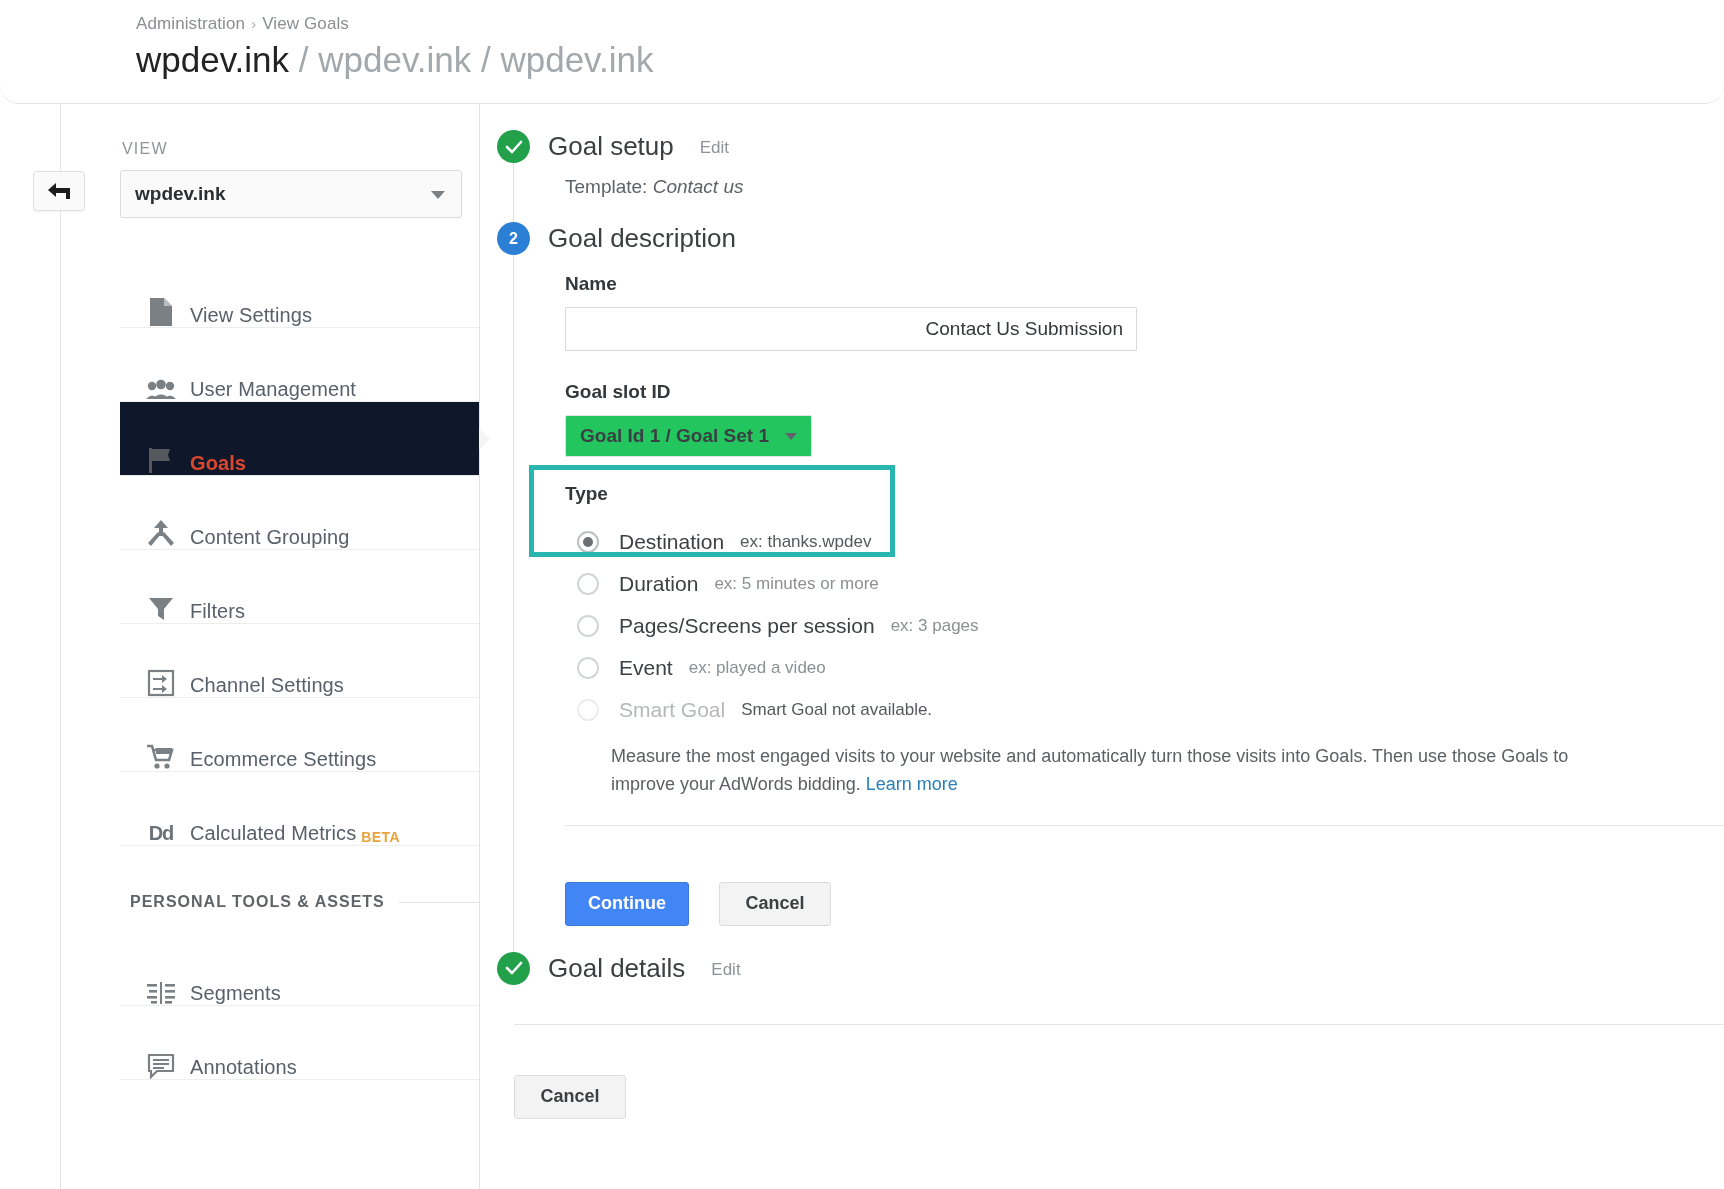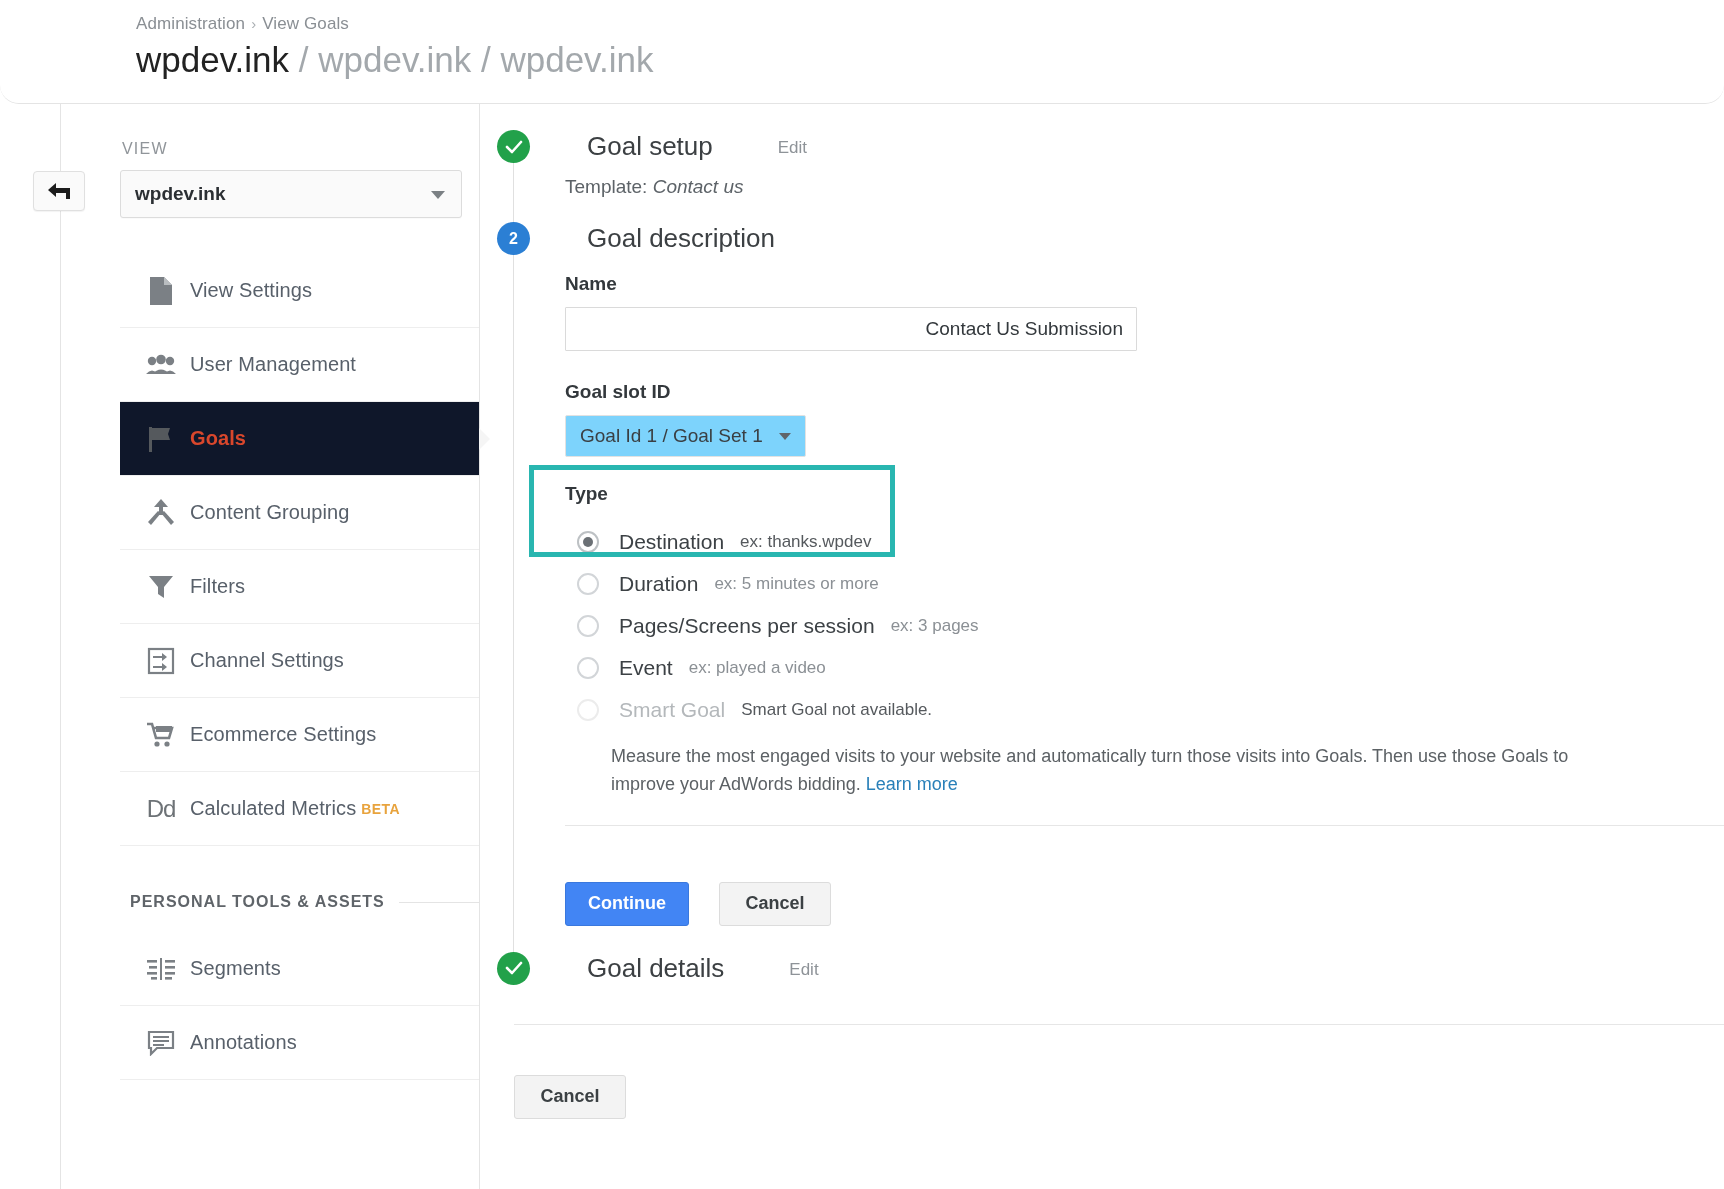--- a/index.html
+++ b/index.html
@@ -92,21 +92,21 @@
     position: absolute; right: 16px; top: 50%;
     margin-top: -3px;
     width: 0; height: 0;
     border-left: 7px solid transparent;
     border-right: 7px solid transparent;
     border-top: 8px solid #7b8084;
   }
   .navlist { margin-top: 36px; }
   .navitem {
     height: 74px;
-    display: flex; align-items: center;
+    display: flex; align-items: flex-end;
     padding-left: 12px;
     border-bottom: 1px solid #eeeeee;
     position: relative;
   }
   .navitem .ico {
     width: 58px; flex: 0 0 58px;
     display: flex; align-items: center; justify-content: center;
     color: #6d7276;
   }
   .navitem .lbl {
@@ -133,32 +133,32 @@
     display: flex; align-items: center;
     padding-left: 10px;
     height: 60px;
     margin-top: 26px;
   }
   .section-head .t {
     font-size: 16px; font-weight: bold; letter-spacing: 1px;
     color: #5f6469; white-space: nowrap;
   }
   .section-head .rule { flex: 1; height: 1px; background: #e4e4e4; margin-left: 14px; }
-  .dd-ico { font-size: 24px; font-weight: normal; color: #6d7276; letter-spacing: -1px; }
+  .dd-ico { font-size: 20px; font-weight: bold; color: #6d7276; letter-spacing: -1px; }
 
   
   .main { flex: 1; position: relative; padding: 26px 0 0 0; }
   .steps { position: relative; padding-left: 34px; }
   .steps .timeline {
     position: absolute;
     left: 33px; top: 22px; bottom: 160px;
     width: 1px; background: #e0e0e0;
   }
 
-  .step-row { display: flex; align-items: flex-start; position: relative; gap: 39px; }
+  .step-row { display: flex; align-items: flex-start; position: relative; }
   .marker {
     width: 33px; height: 33px; border-radius: 50%;
     flex: 0 0 33px;
     margin-left: -17px;
     display: flex; align-items: center; justify-content: center;
     position: relative; z-index: 2;
     background: #fff;
   }
   .marker.done { background: #22a14a; }
   .marker.active { background: #2b7fd4; color: #fff; font-size: 16px; font-weight: bold; }
@@ -189,24 +189,24 @@
     font-size: 19px; color: #33383c;
     padding: 0 13px;
     font-family: "Liberation Sans", sans-serif;
     border-radius: 1px;
     text-align: right;
   }
   .spacer28 { height: 30px; }
   .selectbtn {
     display: inline-flex; align-items: center;
     height: 42px;
-    background: #7dd3fc;
+    background: #22c55e;
     border: 1px solid #e2e2e2;
     padding: 4px 14px;
-    font-size: 19px; font-weight: normal; color: #3a3f43;
+    font-size: 19px; font-weight: bold; color: #3a3f43;
     border-radius: 2px;
   }
   .selectbtn .caret {
     width: 0; height: 0; margin-left: 16px;
     border-left: 6px solid transparent;
     border-right: 6px solid transparent;
     border-top: 7px solid #60656a;
   }
 
   

